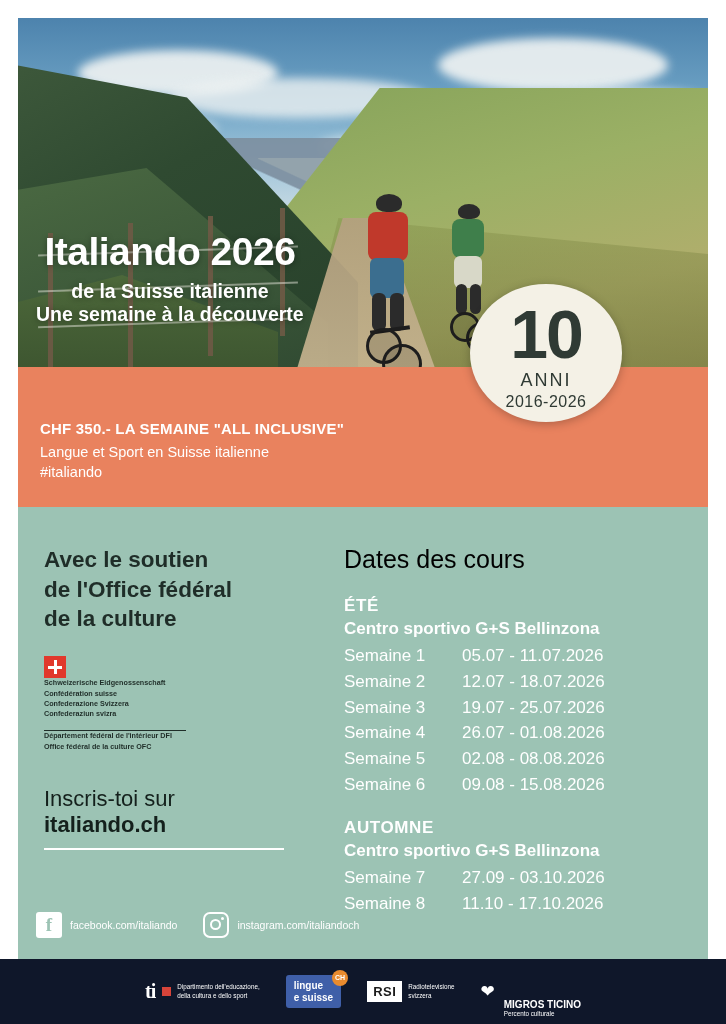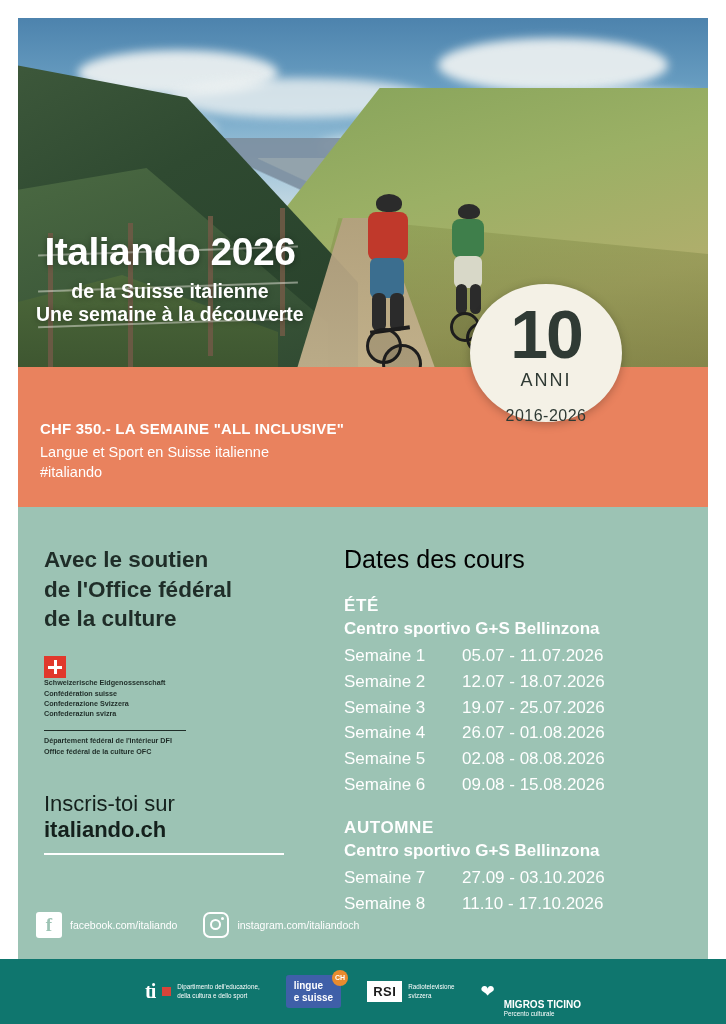--- a/index.html
+++ b/index.html
@@ -193,21 +193,21 @@
     letter-spacing: -2px;
   }
   .badge .anni {
     font-size: 18px;
     letter-spacing: 2px;
     margin-top: 2px;
   }
   .badge .years {
     font-size: 16px;
     letter-spacing: .5px;
-    margin-top: 16px;
+    margin-top: 2px;
   }
 
   
   .green {
     position: absolute;
     left: 18px;
     top: 507px;
     width: 690px;
     height: 452px;
     background: #9cc3b4;
@@ -249,21 +249,20 @@
     line-height: 1.45;
     color: #1f2d28;
     font-weight: bold;
   }
   .swiss-dept {
     margin-top: 10px;
     font-size: 7.2px;
     line-height: 1.5;
     font-weight: bold;
     border-top: 1px solid #1f2d28;
-    padding-top: 5px;
     width: 142px;
   }
   .cta {
     margin-top: 34px;
     font-size: 22px;
     border-bottom: 2px solid #ffffff;
     padding-bottom: 10px;
     width: 240px;
     color: #14201c;
   }
@@ -349,21 +348,21 @@
     border-radius: 50%;
   }
 
   
   .footer {
     position: absolute;
     left: 0;
     top: 959px;
     width: 726px;
     height: 65px;
-    background: #0f766e;
+    background: #0f172a;
     display: flex;
     align-items: center;
     justify-content: center;
     gap: 26px;
     color: #ffffff;
   }
   .logo-group {
     display: flex;
     align-items: center;
     gap: 6px;

